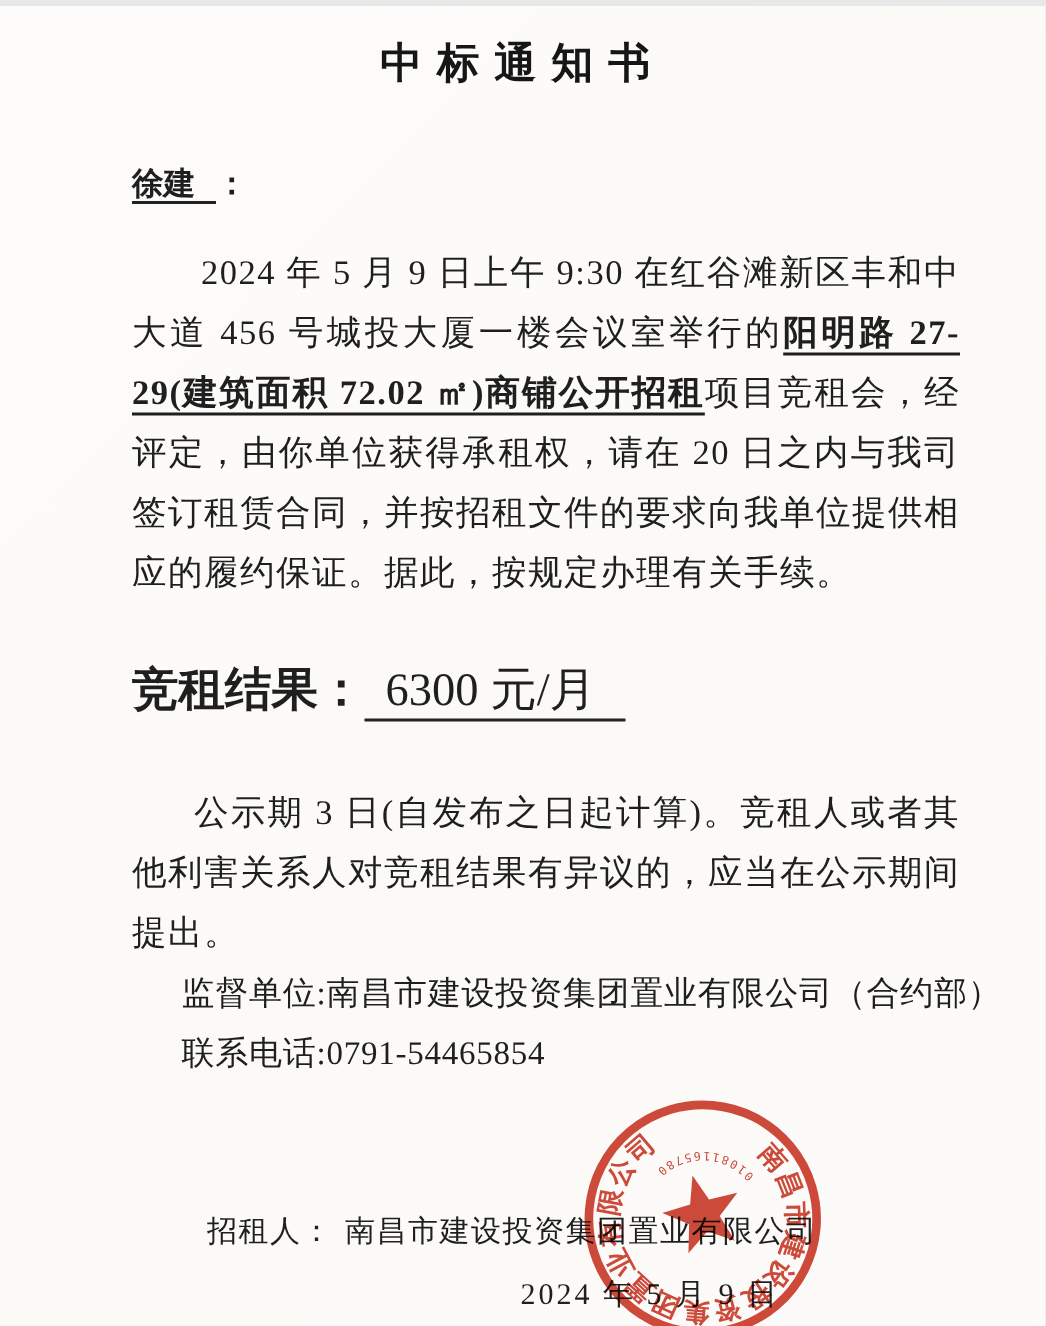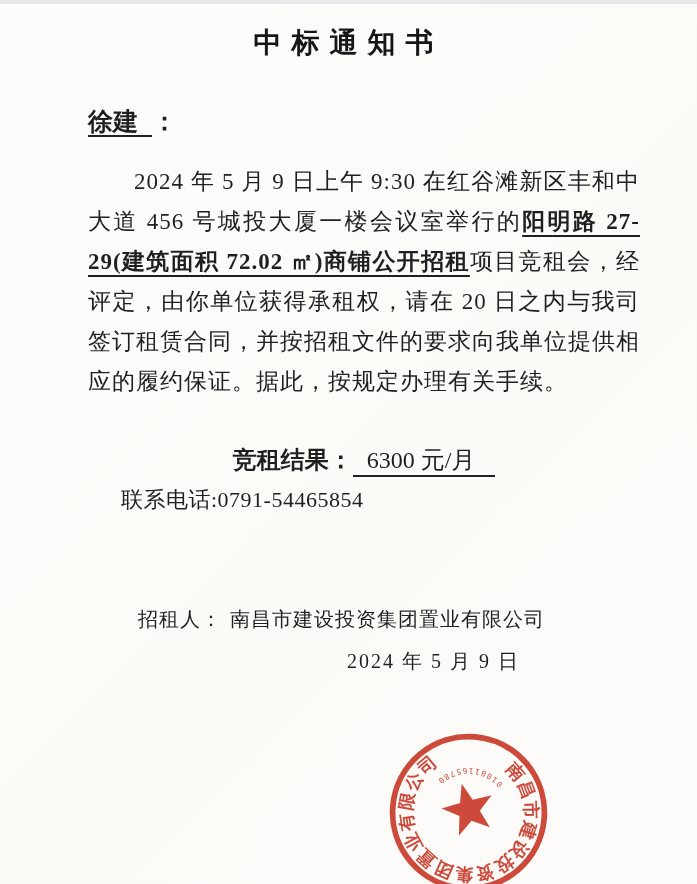--- a/index.html
+++ b/index.html
@@ -17,31 +17,31 @@
     text-align:center;
     font-size:28px;
     font-weight:bold;
     letter-spacing:10px;
     line-height:34px;
     color:#161616;
   }
   .content { padding:0 57px 0 88px; }
   .salutation {
     margin:48px 0 0 0;
-    font-size:25px; font-weight:bold; line-height:28px;
+    font-size:21px; font-weight:bold; line-height:28px;
   }
   .salute-name { border-bottom:2px solid #222; padding-right:14px; }
   .para {
     margin:0; font-size:23px; line-height:40px;
     text-align:justify; letter-spacing:1px;
   }
   .para1 { margin-top:26px; text-indent:2em; }
   .hl { font-weight:bold; text-decoration:underline; text-decoration-thickness:2px; text-underline-offset:6px; }
   .result {
-    margin:38px 0 0 0; font-size:24px; line-height:40px; white-space:nowrap;text-align:center;
+    margin:38px 0 0 0; font-size:31px; line-height:40px; white-space:nowrap;
   }
   .result-label { font-weight:bold; }
   .result-value {
     border-bottom:2px solid #222;
     padding:0 20px 2px 14px;
   }
   .notice { margin-top:42px; text-indent:1.8em; }
   .line {
     margin:0; font-size:22px; line-height:40px;
     text-indent:1.5em; white-space:nowrap; letter-spacing:0.5px;
@@ -85,21 +85,23 @@
   <h1 class="title">中标通知书</h1>
 
   <div class="content">
 
     <p class="salutation"><span class="salute-name">徐建</span><span>：</span></p>
 
     <p class="para para1"><span>2024 年 5 月 9 日上午 9:30 在红谷滩新区丰和中大道 456 号城投大厦一楼会议室举行的</span><span class="hl">阳明路 27-29(建筑面积 72.02 ㎡)商铺公开招租</span><span>项目竞租会，经评定，由你单位获得承租权，请在 20 日之内与我司签订租赁合同，并按招租文件的要求向我单位提供相应的履约保证。据此，按规定办理有关手续。</span></p>
 
     <p class="result"><span class="result-label">竞租结果：</span><span class="result-value">6300 元/月</span></p>
 
+    <p class="para notice">公示期 3 日(自发布之日起计算)。竞租人或者其他利害关系人对竞租结果有异议的，应当在公示期间提出。</p>
 
+    <p class="line">监督单位:南昌市建设投资集团置业有限公司（合约部）</p>
 
     <p class="line">联系电话:0791-54465854</p>
 
     <p class="sign"><span class="sign-label">招租人：</span><span>南昌市建设投资集团置业有限公司</span></p>
 
     <p class="date">2024 年 5 月 9 日</p>
 
   </div>
 
   <svg class="seal" viewBox="0 0 200 200" aria-hidden="true">

